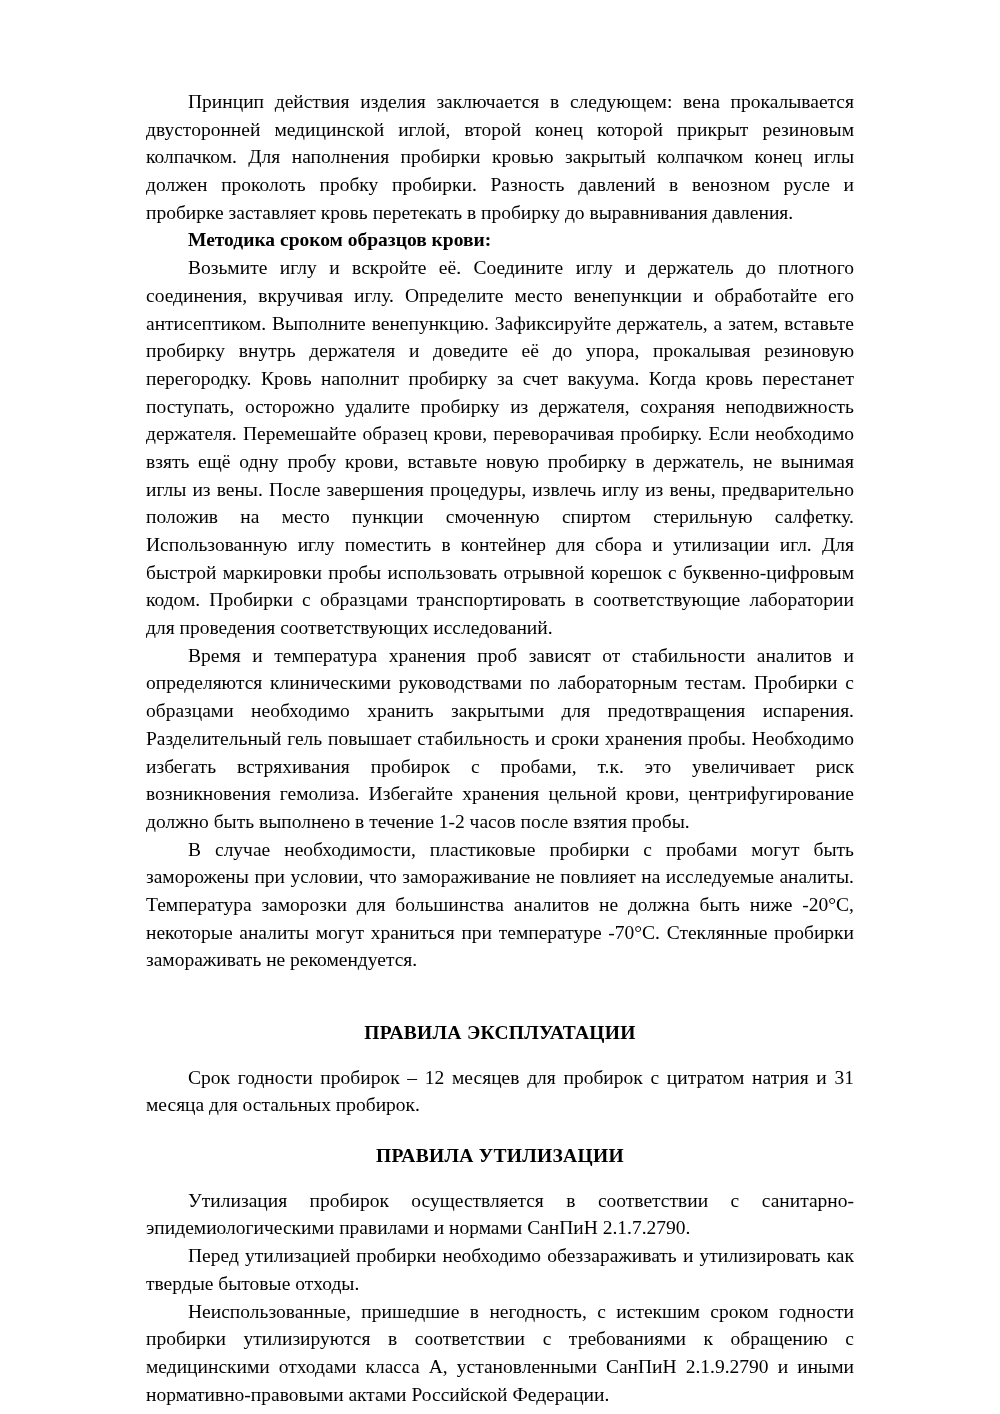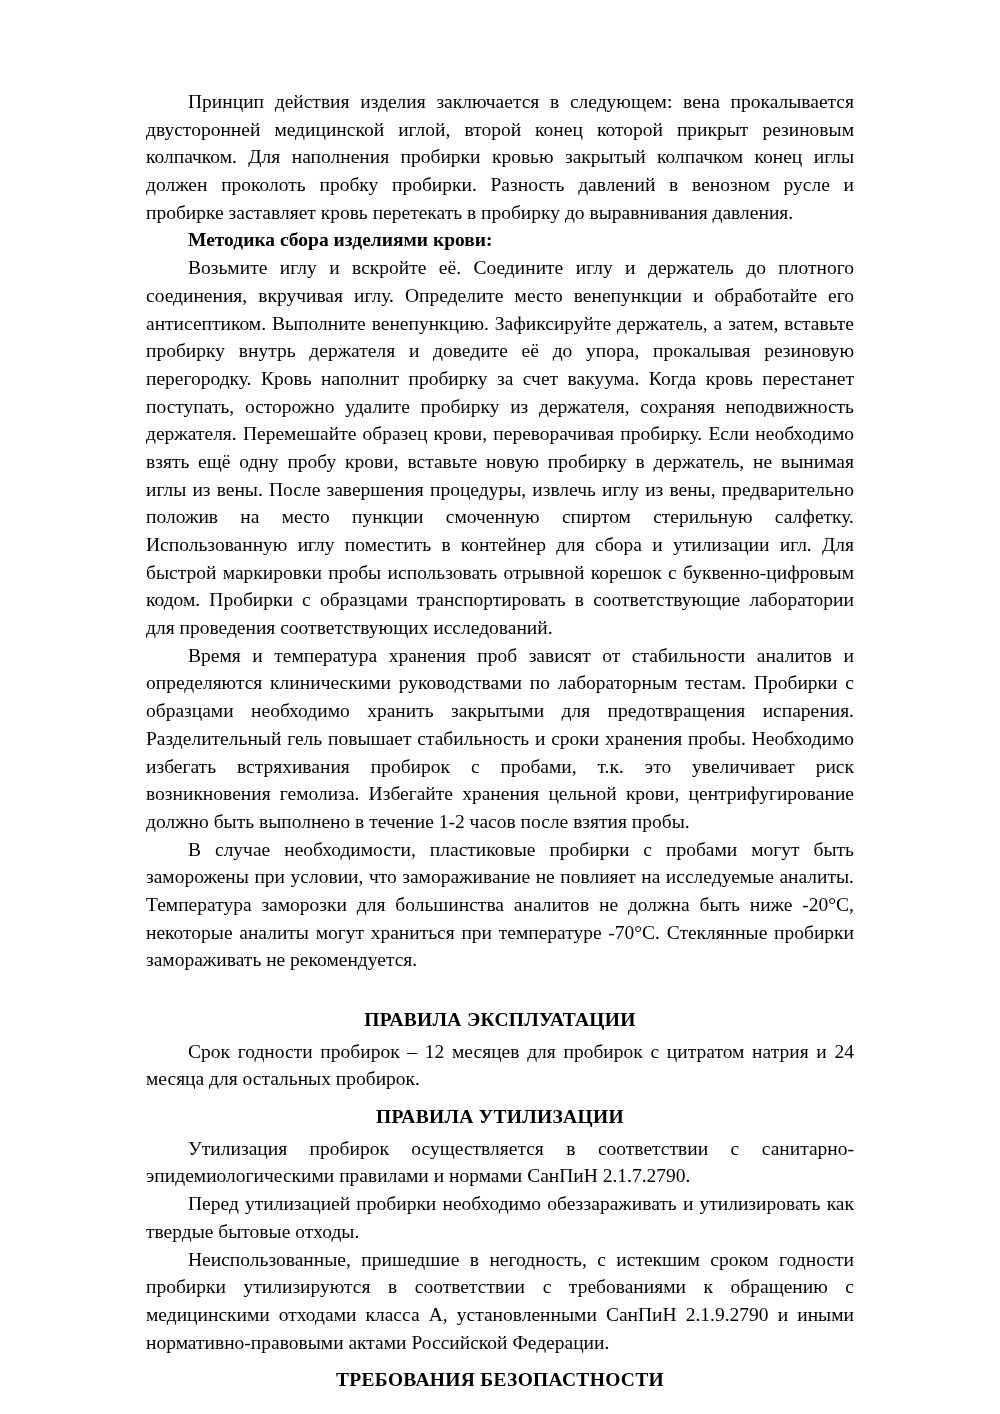--- a/index.html
+++ b/index.html
@@ -31,50 +31,50 @@
   }
   .bold-lead {
     font-weight: bold;
     text-indent: 42px;
   }
   h2.section {
     font-size: 19.5px;
     font-weight: bold;
     text-align: center;
     text-indent: 0;
-    margin: 4px;
+    margin: 17px;
     padding: 0;
     letter-spacing: 0.3px;
   }
   .gap-small { height: 6px; }
   .gap-large { height: 28px; }
 </style>
 </head>
 <body>
 
 <div class="page">
   <div class="doc">
 
     <p>Принцип действия изделия заключается в следующем: вена прокалывается двусторонней медицинской иглой, второй конец которой прикрыт резиновым колпачком. Для наполнения пробирки кровью закрытый колпачком конец иглы должен проколоть пробку пробирки. Разность давлений в венозном русле и пробирке заставляет кровь перетекать в пробирку до выравнивания давления.</p>
 
-    <p class="bold-lead">Методика сбора изделиями крови:</p>
+    <p class="bold-lead">Методика сроком образцов крови:</p>
 
     <p>Возьмите иглу и вскройте её. Соедините иглу и держатель до плотного соединения, вкручивая иглу. Определите место венепункции и обработайте его антисептиком. Выполните венепункцию. Зафиксируйте держатель, а затем, вставьте пробирку внутрь держателя и доведите её до упора, прокалывая резиновую перегородку. Кровь наполнит пробирку за счет вакуума. Когда кровь перестанет поступать, осторожно удалите пробирку из держателя, сохраняя неподвижность держателя. Перемешайте образец крови, переворачивая пробирку. Если необходимо взять ещё одну пробу крови, вставьте новую пробирку в держатель, не вынимая иглы из вены. После завершения процедуры, извлечь иглу из вены, предварительно положив на место пункции смоченную спиртом стерильную салфетку. Использованную иглу поместить в контейнер для сбора и утилизации игл. Для быстрой маркировки пробы использовать отрывной корешок с буквенно-цифровым кодом. Пробирки с образцами транспортировать в соответствующие лаборатории для проведения соответствующих исследований.</p>
 
 
     <p>Время и температура хранения проб зависят от стабильности аналитов и определяются клиническими руководствами по лабораторным тестам. Пробирки с образцами необходимо хранить закрытыми для предотвращения испарения. Разделительный гель повышает стабильность и сроки хранения пробы. Необходимо избегать встряхивания пробирок с пробами, т.к. это увеличивает риск возникновения гемолиза. Избегайте хранения цельной крови, центрифугирование должно быть выполнено в течение 1-2 часов после взятия пробы.</p>
 
     <p>В случае необходимости, пластиковые пробирки с пробами могут быть заморожены при условии, что замораживание не повлияет на исследуемые аналиты. Температура заморозки для большинства аналитов не должна быть ниже -20°С, некоторые аналиты могут храниться при температуре -70°С. Стеклянные пробирки замораживать не рекомендуется.</p>
 
     <div class="gap-large"></div>
 
     <h2 class="section">ПРАВИЛА ЭКСПЛУАТАЦИИ</h2>
 
 
-    <p>Срок годности пробирок – 12 месяцев для пробирок с цитратом натрия и 24 месяца для остальных пробирок.</p>
+    <p>Срок годности пробирок – 12 месяцев для пробирок с цитратом натрия и 31 месяца для остальных пробирок.</p>
 
     <div class="gap-small"></div>
 
     <h2 class="section">ПРАВИЛА УТИЛИЗАЦИИ</h2>
 
     <p>Утилизация пробирок осуществляется в соответствии с санитарно-эпидемиологическими правилами и нормами СанПиН 2.1.7.2790.</p>
 
 
     <p>Перед утилизацией пробирки необходимо обеззараживать и утилизировать как твердые бытовые отходы.</p>
 

